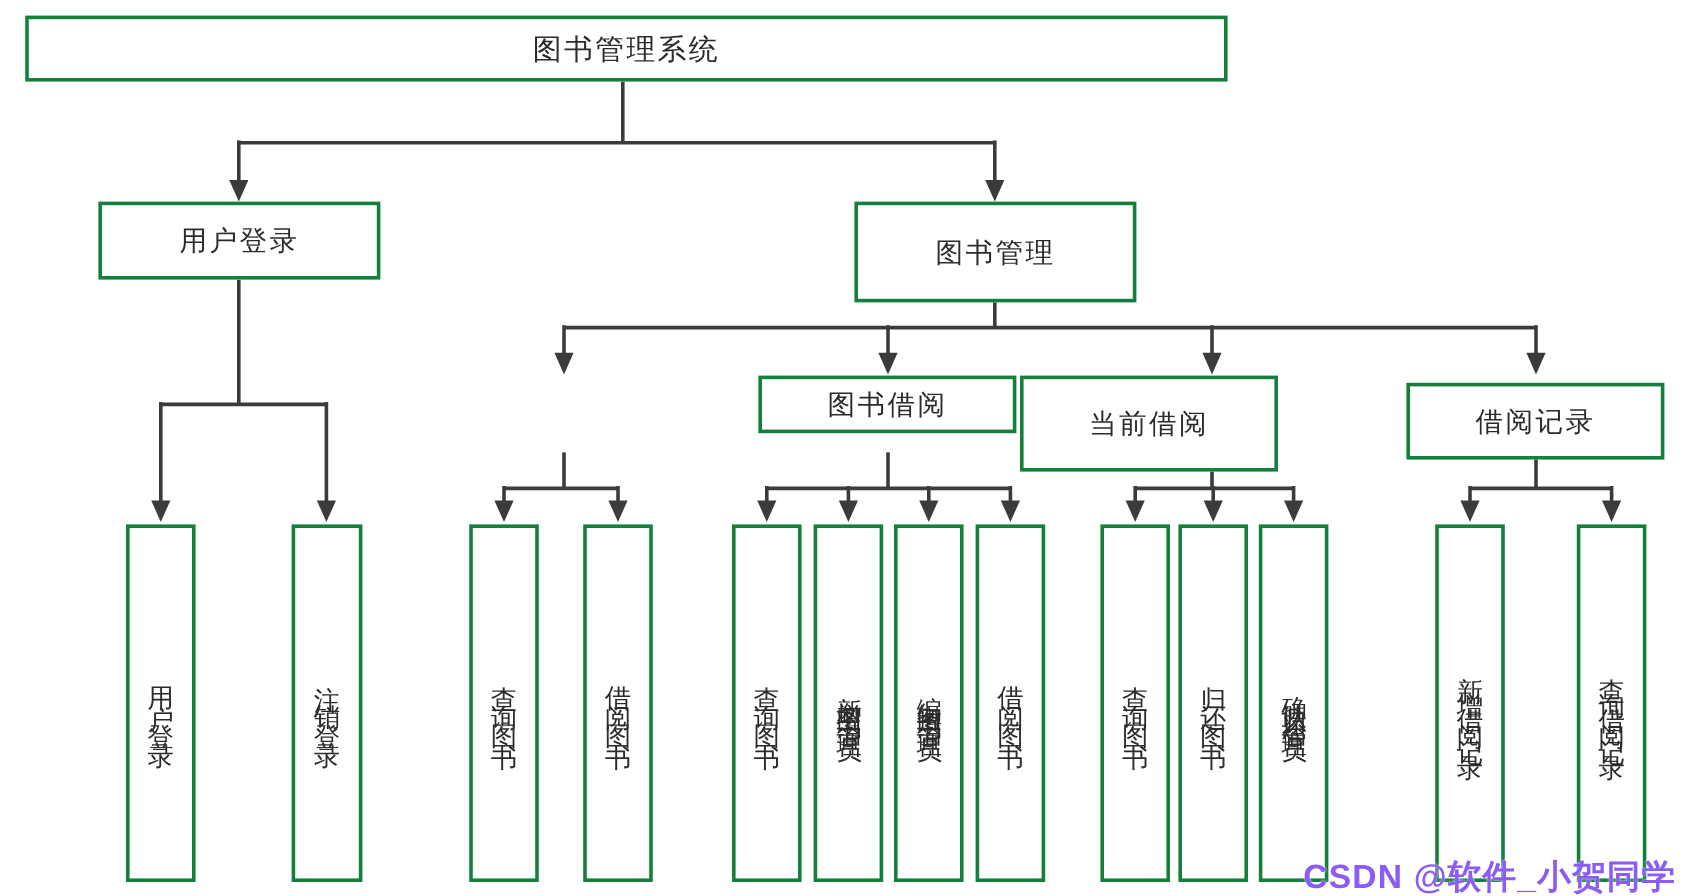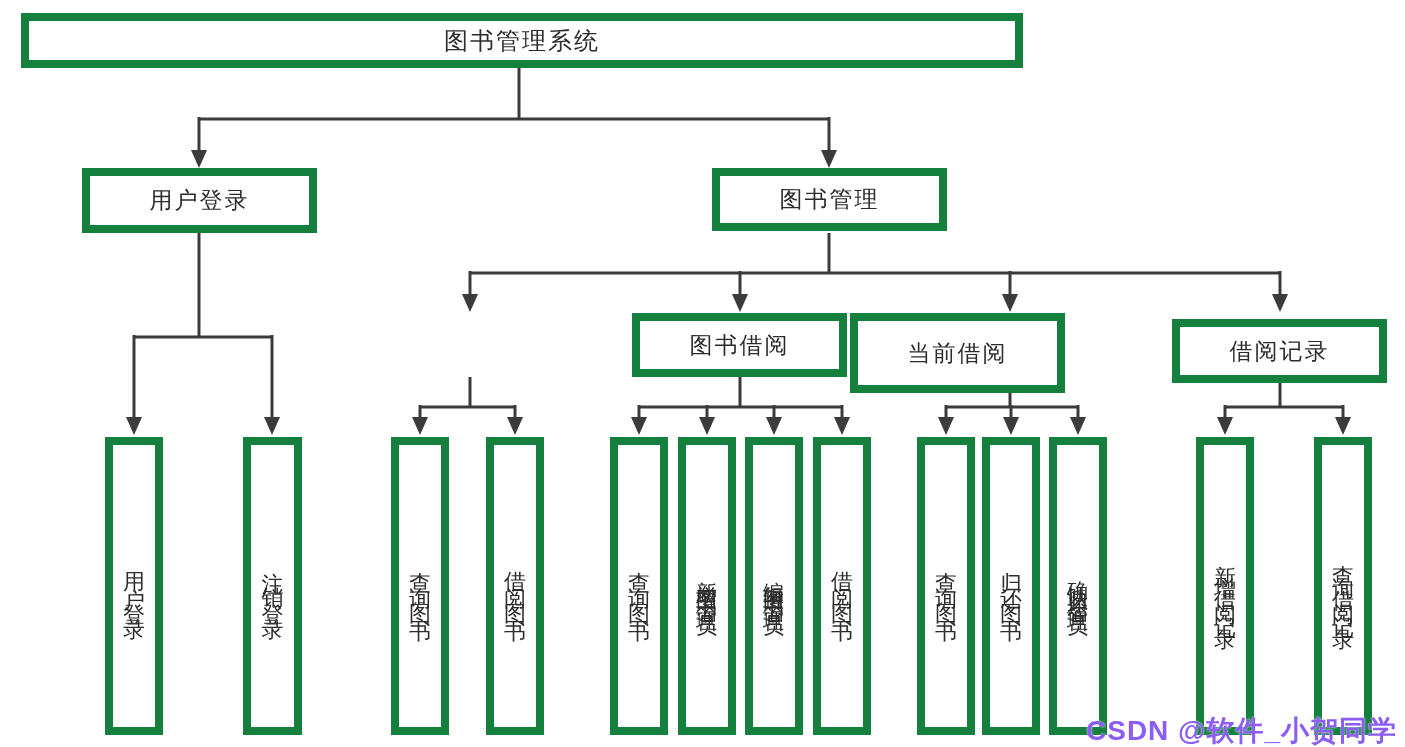--- a/index.html
+++ b/index.html
@@ -8,21 +8,21 @@
     width: 1405px;
     height: 747px;
     background: #ffffff;
     font-family: "Liberation Sans", "DejaVu Sans", sans-serif;
     overflow: hidden;
   }
   svg.wires { position: absolute; left: 0; top: 0; z-index: 1; }
   .node {
     position: absolute;
     box-sizing: border-box;
-    border: 8px solid #15803d;
+    border: 3px solid #15803d;
     background: #ffffff;
     color: #2b2b2b;
     display: flex;
     align-items: center;
     justify-content: center;
     z-index: 2;
     text-align: center;
   }
   .node.h { font-size: 23px; letter-spacing: 2px; }
   .node.root { font-size: 24px; }
@@ -125,23 +125,23 @@
       <line x1="1225" y1="405" x2="1225" y2="419"></line>
       <polygon points="1217,417 1233,417 1225,435" stroke="none"></polygon>
       <line x1="1343" y1="405" x2="1343" y2="419"></line>
       <polygon points="1335,417 1351,417 1343,435" stroke="none"></polygon>
     </g>
   </svg>
 
   <div class="node h root" style="left:21px;top:13px;width:1002px;height:55px">图书管理系统</div>
 
   <div class="node h" style="left:82px;top:168px;width:235px;height:65px">用户登录</div>
-  <div class="node h" style="left:712px;top:168px;width:235px;height:63px">图书管理</div>
+  <div class="node h" style="left:712px;top:168px;width:235px;height:84px">图书管理</div>
 
-  <div class="node h" style="left:632px;top:313px;width:215px;height:64px">图书借阅</div>
+  <div class="node h" style="left:632px;top:313px;width:215px;height:48px">图书借阅</div>
   <div class="node h" style="left:850px;top:313px;width:215px;height:80px">当前借阅</div>
   <div class="node h" style="left:1172px;top:319px;width:215px;height:64px">借阅记录</div>
 
   <div class="node v loose" style="left:105px;top:437px;width:58px;height:298px">用户登录</div>
   <div class="node v loose" style="left:243px;top:437px;width:59px;height:298px">注销登录</div>
 
   <div class="node v loose" style="left:391px;top:437px;width:58px;height:298px">查询图书</div>
   <div class="node v loose" style="left:486px;top:437px;width:58px;height:298px">借阅图书</div>
 
   <div class="node v loose" style="left:610px;top:437px;width:58px;height:298px">查询图书</div>

